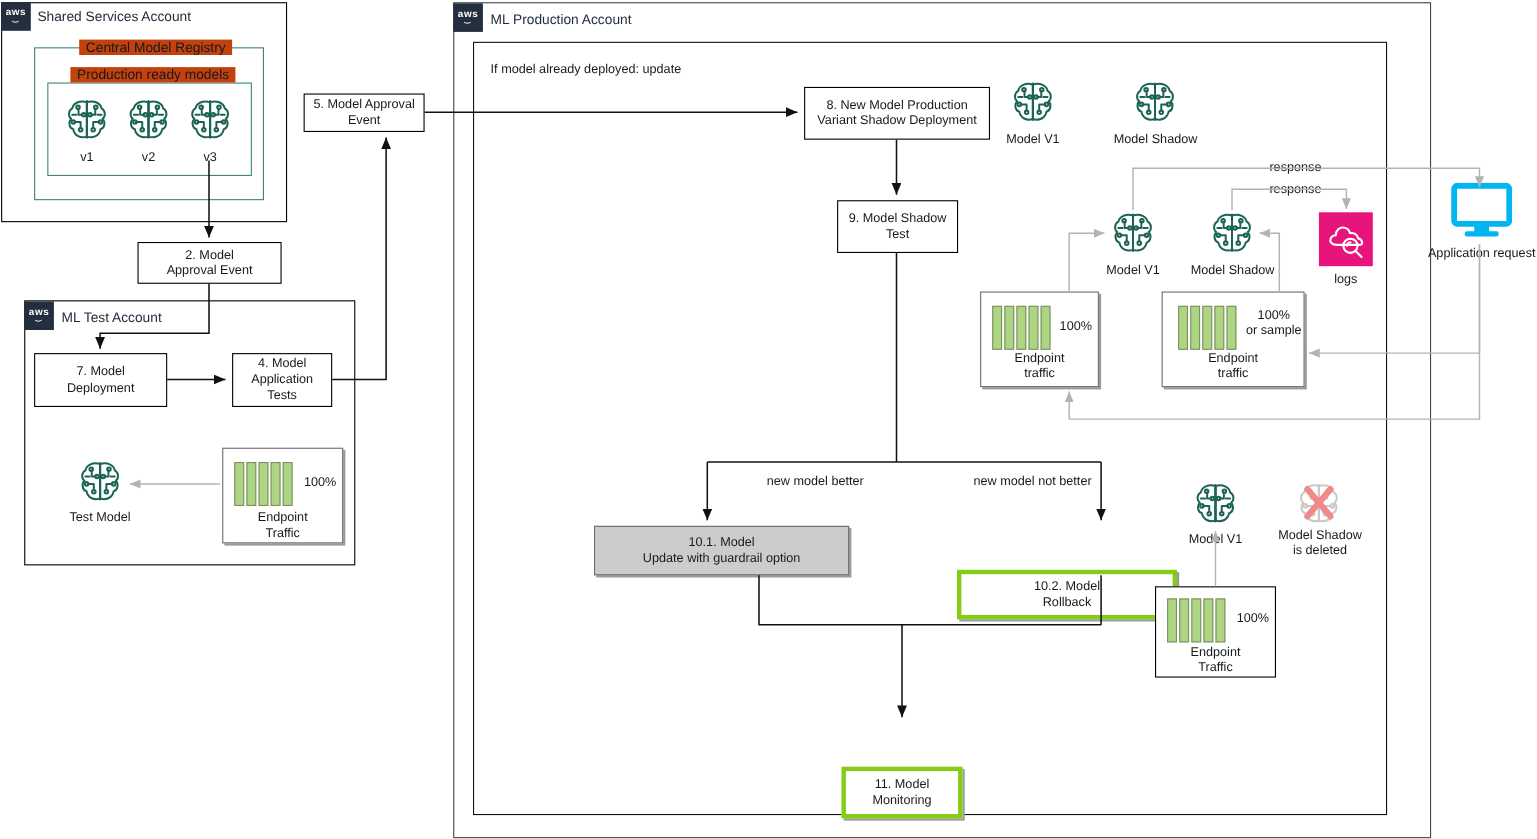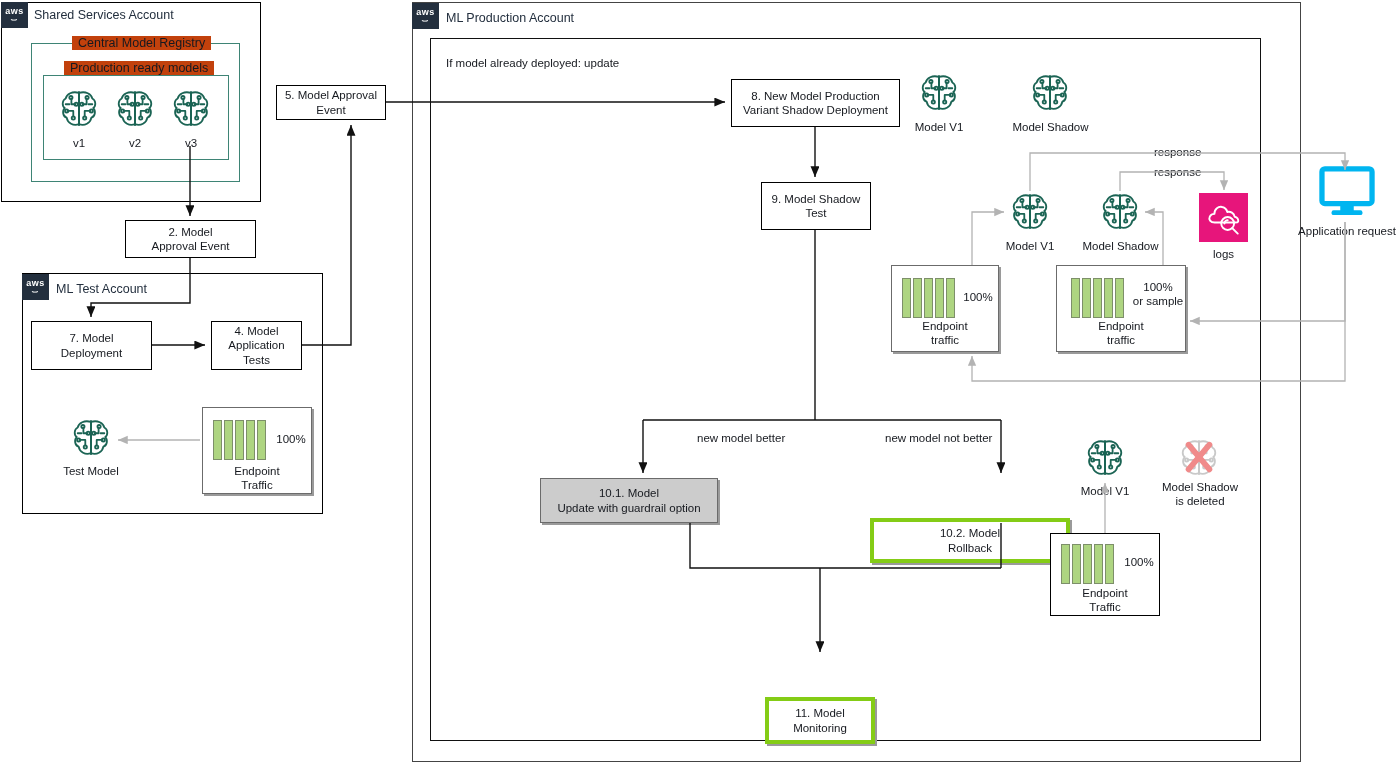--- a/index.html
+++ b/index.html
@@ -389,21 +389,21 @@
       <span>Endpoint</span><br><span>traffic</span>
     </div>
   </div>
 
   <div class="flabel" style="left:1151px;top:146px;">response</div>
   <div class="flabel" style="left:1151px;top:166px;">response</div>
 
   <div class="flabel" style="left:694px;top:432px;">new model better</div>
   <div class="flabel" style="left:882px;top:432px;">new model not better</div>
 
-  <div class="abs pbox gray" style="left:540px;top:478px;width:178px;height:45px;">
+  <div class="abs pbox gray" style="left:540px;top:478px;width:232px;height:45px;">
     <span>
       <span>10.1. Model</span><br><span>Update with guardrail option</span>
     </span>
   </div>
 
   <div class="abs pbox sh" style="left:870px;top:478px;width:200px;height:45px;">
     <span>
       <span>10.2. Model</span><br><span>Rollback</span>
     </span>
   </div>

